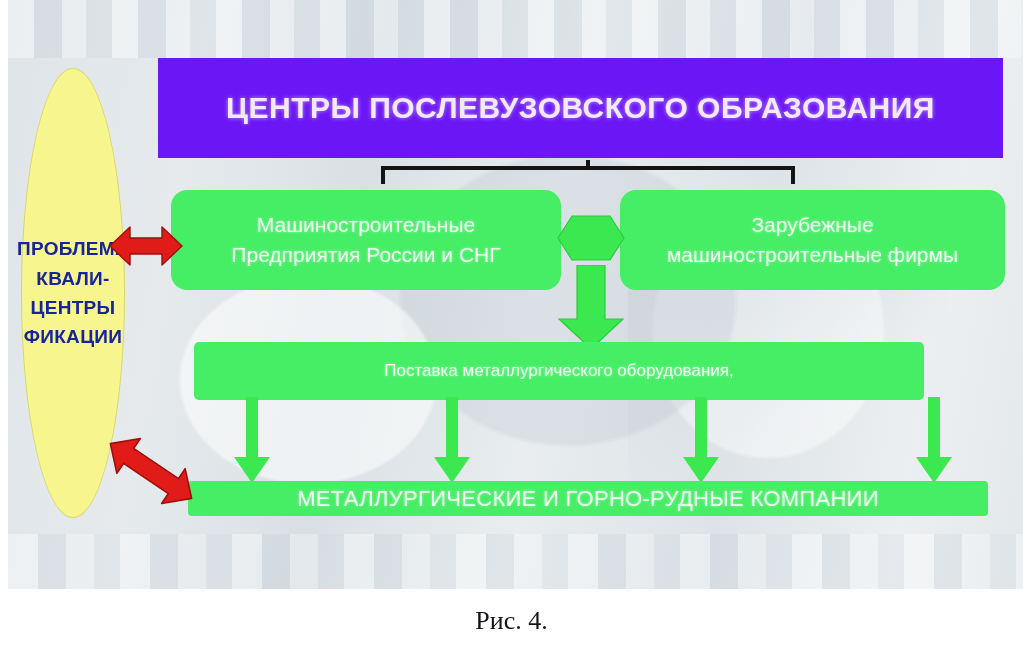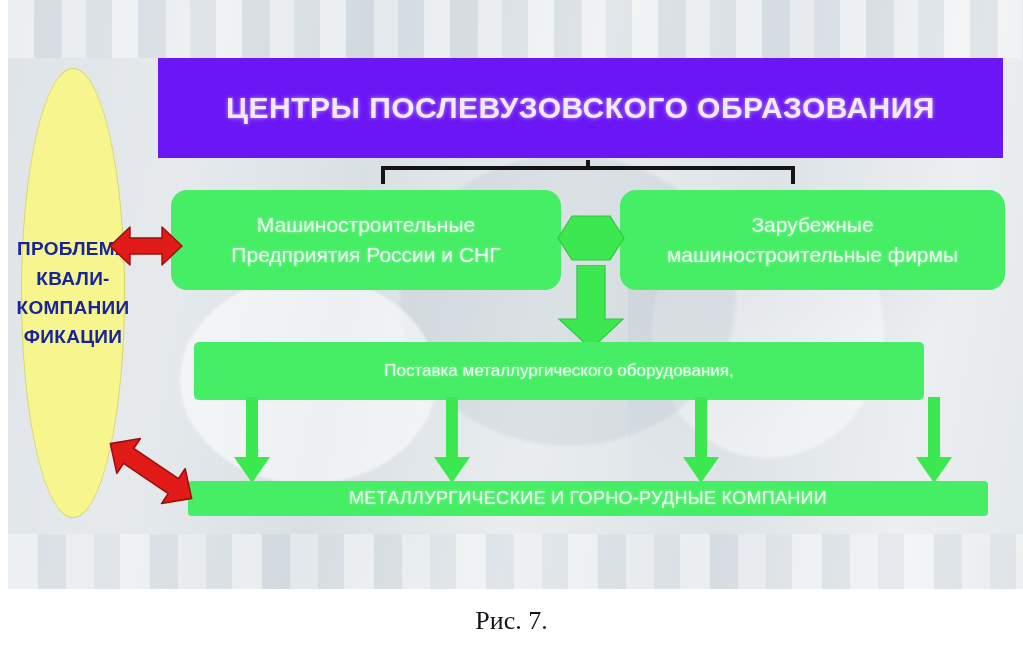--- a/index.html
+++ b/index.html
@@ -64,21 +64,21 @@
 
   #boxSupply{position:absolute;left:186px;top:342px;width:730px;height:58px;
         background:#45ee64;border-radius:5px;
         display:flex;align-items:center;justify-content:center;}
   #boxSupply .btxt{color:#eafff0;font-size:17px;line-height:1.5;text-align:center;
         text-shadow:0 0 3px rgba(255,255,255,.5);}
 
   #boxBottom{position:absolute;left:180px;top:481px;width:800px;height:35px;
         background:#45ee64;border-radius:4px;
         display:flex;align-items:center;justify-content:center;}
-  #boxBottom .btxt{color:#eafff0;font-size:18px;font-weight:400;letter-spacing:.3px;
+  #boxBottom .btxt{color:#eafff0;font-size:22px;font-weight:400;letter-spacing:.3px;
         text-shadow:0 0 3px rgba(255,255,255,.55);white-space:nowrap;}
 
   
   .arw{position:absolute;pointer-events:none;}
 
   
   #caption{position:absolute;left:0;top:606px;width:1023px;text-align:center;
            font-family:"Liberation Serif",serif;font-size:26px;color:#14141c;}
 </style>
 </head>
@@ -96,21 +96,21 @@
 
   <svg id="bracket" class="arw" viewBox="0 0 420 26">
     <path d="M5,24 L5,8 L415,8 L415,24" fill="none" stroke="#141414" stroke-width="4"></path>
     <path d="M210,8 L210,0" fill="none" stroke="#141414" stroke-width="4"></path>
   </svg>
 
   <div id="ellipse">
     <div class="etxt">
       <div>ПРОБЛЕМА</div>
       <div>КВАЛИ-</div>
-      <div>КОМПАНИИ</div>
+      <div>ЦЕНТРЫ</div>
       <div>ФИКАЦИИ</div>
     </div>
   </div>
 
   <div class="gbox" id="boxRight">
     <div class="btxt">
       <div>Зарубежные</div>
       <div>машиностроительные фирмы</div>
     </div>
   </div>
@@ -158,13 +158,13 @@
   </svg>
 
   <svg class="arw" style="left:88px;top:428px;width:110px;height:86px;" viewBox="0 0 110 86">
     <g transform="rotate(34 55 43)">
       <path d="M6,43 L28,22 L28,34 L82,34 L82,22 L104,43 L82,64 L82,52 L28,52 L28,64 Z" fill="#e01b18" stroke="#9c0f0d" stroke-width="1.6" stroke-linejoin="round"></path>
     </g>
   </svg>
 
 </div>
 
-<div id="caption">Рис. 7.</div>
+<div id="caption">Рис. 4.</div>
 
 </body></html>

